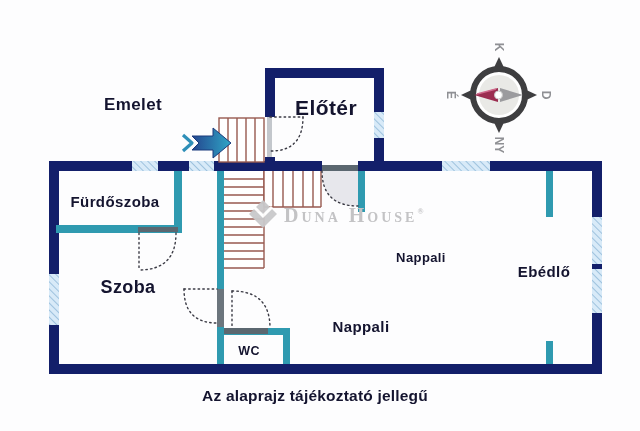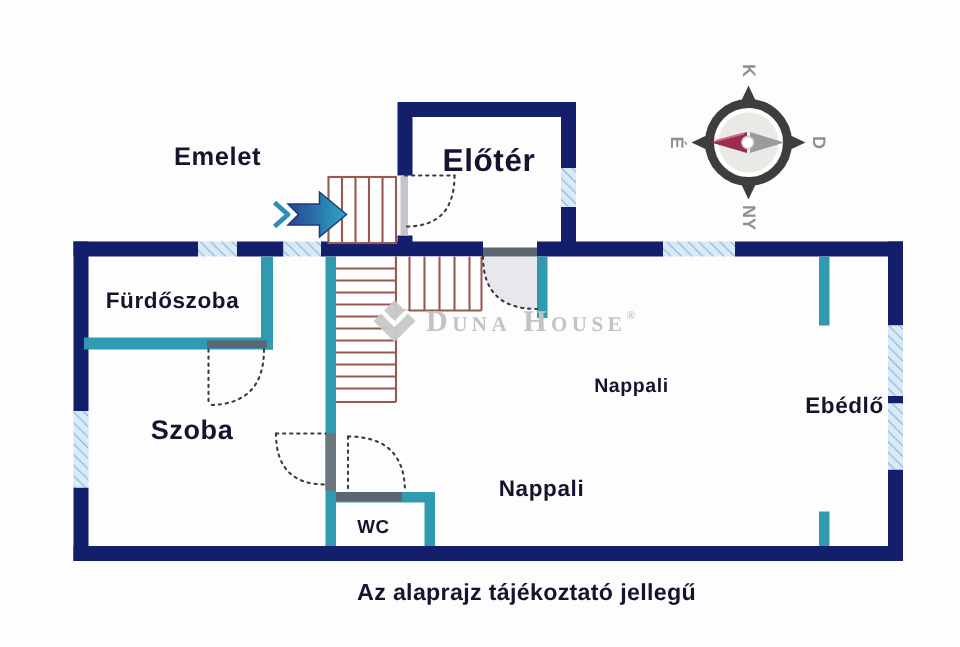--- a/index.html
+++ b/index.html
@@ -14,21 +14,21 @@
   .stair-line{stroke:var(--stairs);stroke-width:1.4;fill:none;}
   .stair-fill{fill:#ffffff;}
   .leaf{fill:var(--door_leaf);}
   .dot{stroke:#3a3a44;stroke-width:1.4;fill:none;stroke-dasharray:1.5 3.2;stroke-linecap:round;}
   .room-label{
     position:absolute;transform:translate(-50%,-50%);
     font-weight:bold;color:var(--text);white-space:nowrap;letter-spacing:.4px;
   }
   .caption{
     position:absolute;transform:translate(-50%,-50%);font-weight:bold;
-    font-size:15.5px;color:var(--text);white-space:nowrap;letter-spacing:.2px;margin-left:36px;
+    font-size:15.5px;color:var(--text);white-space:nowrap;letter-spacing:.2px;
   }
   .wm-text{
     position:absolute;transform:translate(0,-50%);
     font-family:"Liberation Serif", serif;font-variant:small-caps;
     font-size:20px;letter-spacing:3px;color:var(--watermark);white-space:nowrap;font-weight:bold;
   }
   .wm-text sup{font-size:8px;letter-spacing:0;}
   .compass-label{font-weight:bold;font-size:12px;fill:#8f9094;}
 </style>
 </head>
@@ -152,26 +152,26 @@
       <text class="compass-label" x="499" y="149" text-anchor="middle" transform="rotate(90 499 145)">NY</text>
       <text class="compass-label" x="451" y="99" text-anchor="middle" transform="rotate(90 451 95)">É</text>
     </g>
 
     <g opacity="0.95">
       <polygon points="263,200 277,214 263,228 249,214" fill="#c9c9cb"></polygon>
       <path d="M254,207 L263,216 L272,207" stroke="#ffffff" stroke-width="3" fill="none"></path>
     </g>
   </svg>
 
-  <div class="room-label" style="left:133px;top:105px;font-size:17px;margin-left:12px;">Emelet</div>
+  <div class="room-label" style="left:133px;top:105px;font-size:17px;">Emelet</div>
   <div class="room-label" style="left:326px;top:108px;font-size:21px;">Előtér</div>
   <div class="room-label" style="left:128px;top:287px;font-size:18px;">Szoba</div>
   <div class="room-label" style="left:115px;top:201px;font-size:15px;">Fürdőszoba</div>
   <div class="room-label" style="left:421px;top:257px;font-size:13px;">Nappali</div>
-  <div class="room-label" style="left:544px;top:271px;font-size:15px;margin-left:19px;">Ebédlő</div>
+  <div class="room-label" style="left:544px;top:271px;font-size:15px;">Ebédlő</div>
   <div class="room-label" style="left:361px;top:326px;font-size:15px;">Nappali</div>
   <div class="room-label" style="left:249px;top:351px;font-size:12.5px;text-align:right;">WC</div>
 
   <div class="wm-text" style="left:284px;top:215px;">
     <span>Duna House</span><sup>®</sup>
   </div>
 
   <div class="caption" style="left:315px;top:396px;">Az alaprajz tájékoztató jellegű</div>
 </div>
 

